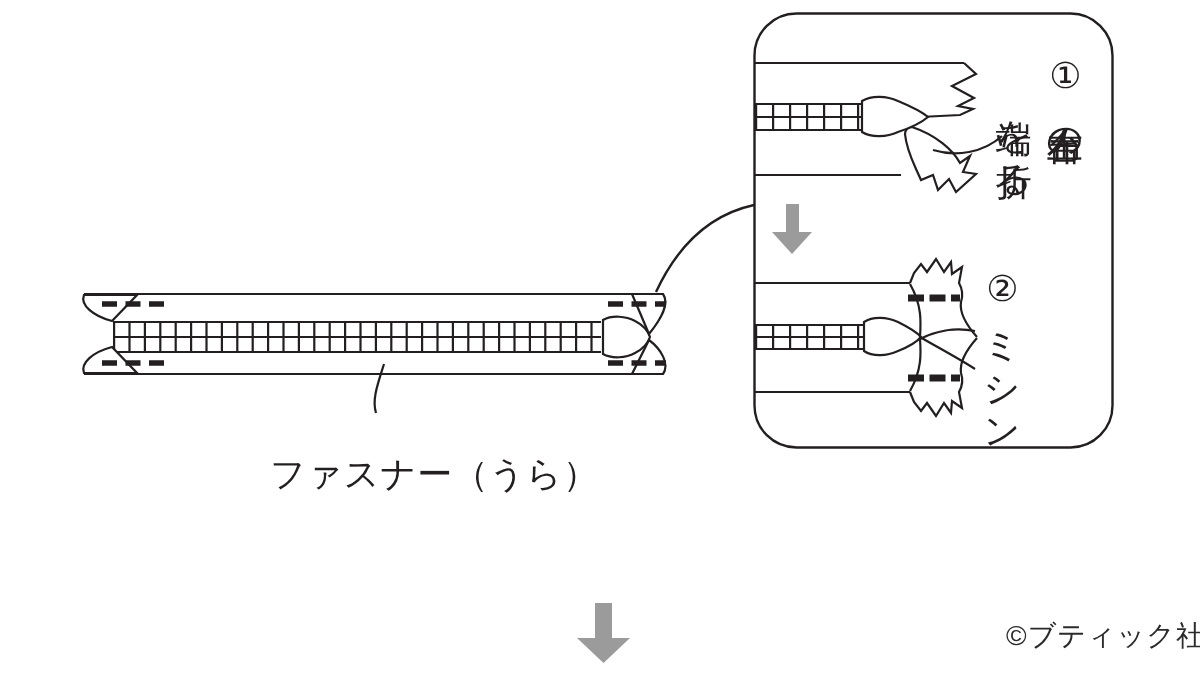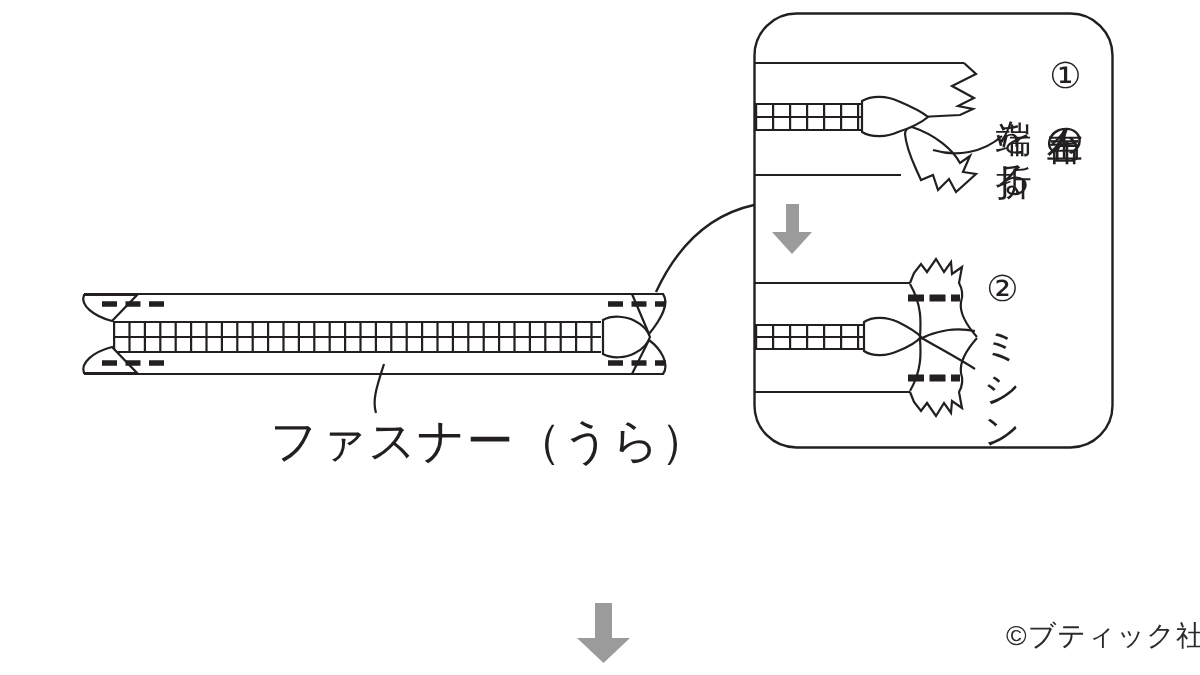--- a/index.html
+++ b/index.html
@@ -2,21 +2,21 @@
 <html><head>
 <meta charset="utf-8">
 <style>
   html,body{margin:0;padding:0;background:#ffffff;}
   #page{
     position:relative;width:1200px;height:675px;background:#ffffff;overflow:hidden;
     font-family:"Liberation Sans","DejaVu Sans",sans-serif;color:#231f20;
   }
   #art{position:absolute;left:0;top:0;}
   .txt{position:absolute;white-space:pre;line-height:1.05;color:#231f20;}
-  .h-label{font-size:47px;letter-spacing:1px;}
+  .h-label{font-size:35px;letter-spacing:1px;margin-top:40px;}
   .vtext{writing-mode:vertical-rl;text-orientation:upright;font-size:36px;letter-spacing:2px;}
   .copyright{font-size:28px;letter-spacing:1px;color:#2b2b2b;}
 </style>
 </head>
 <body>
 
 <div id="page">
 
   <svg id="art" width="1200" height="675" viewBox="0 0 1200 675" fill="none" stroke-linejoin="miter">
 

